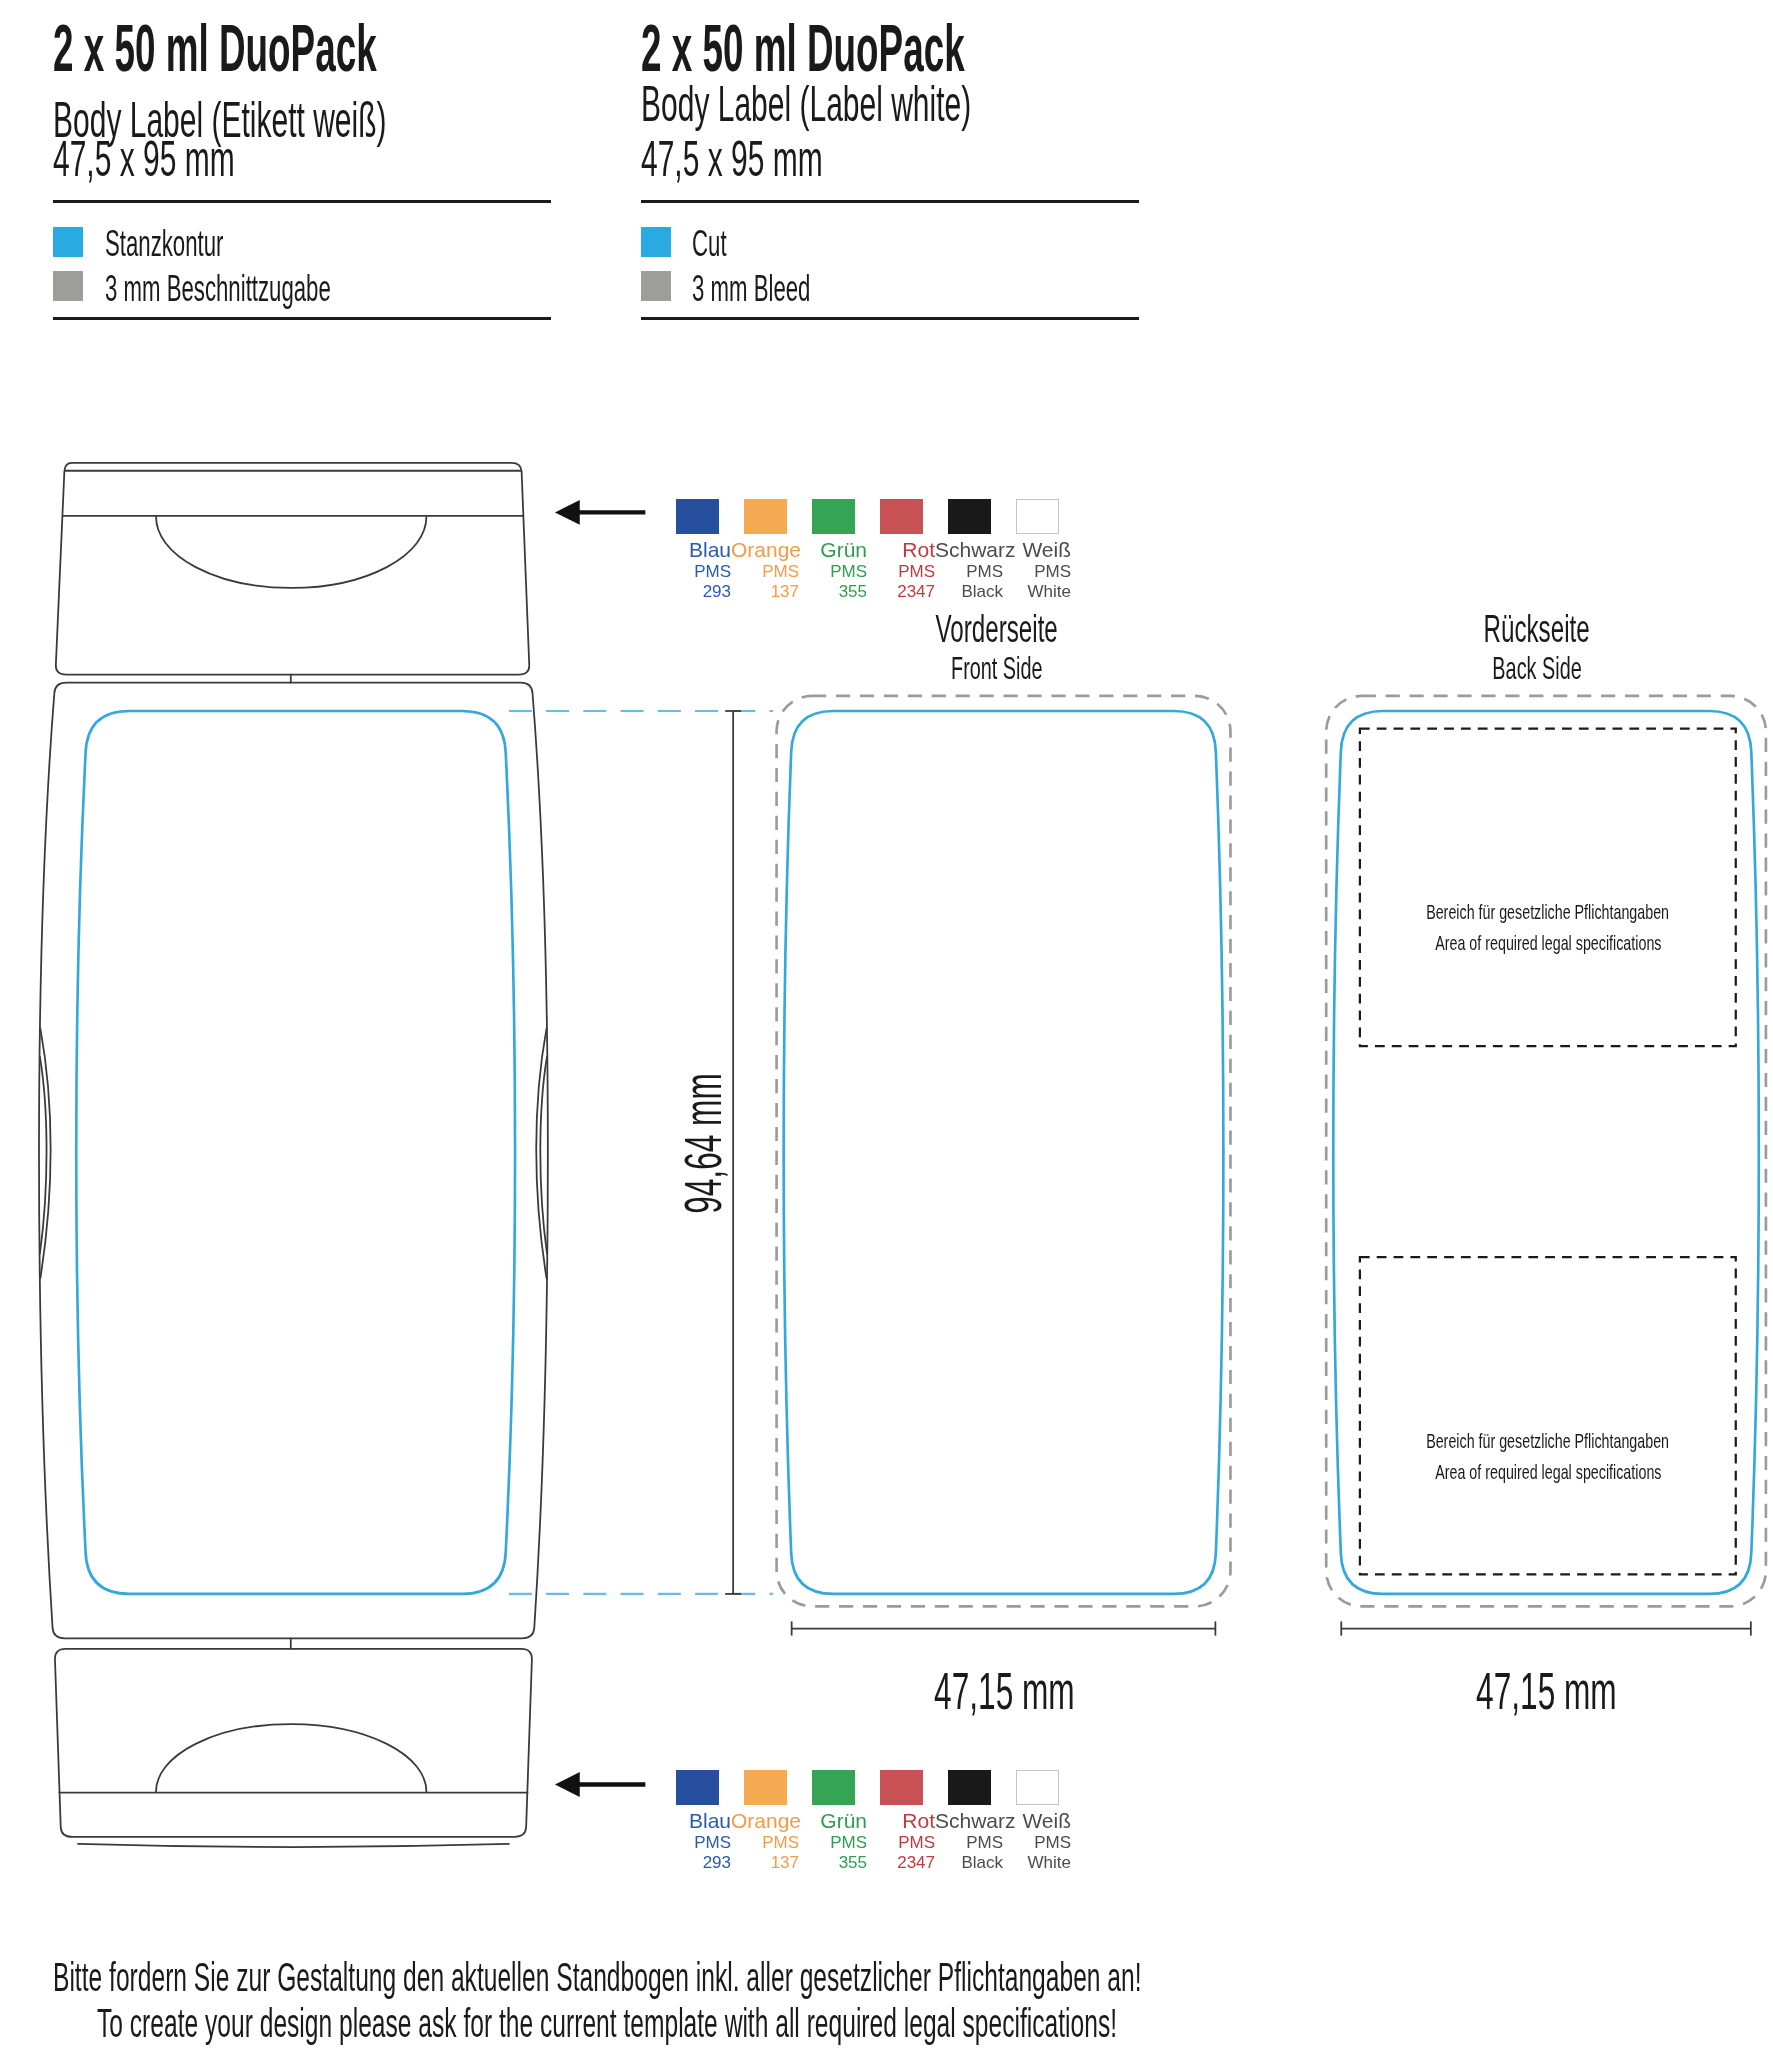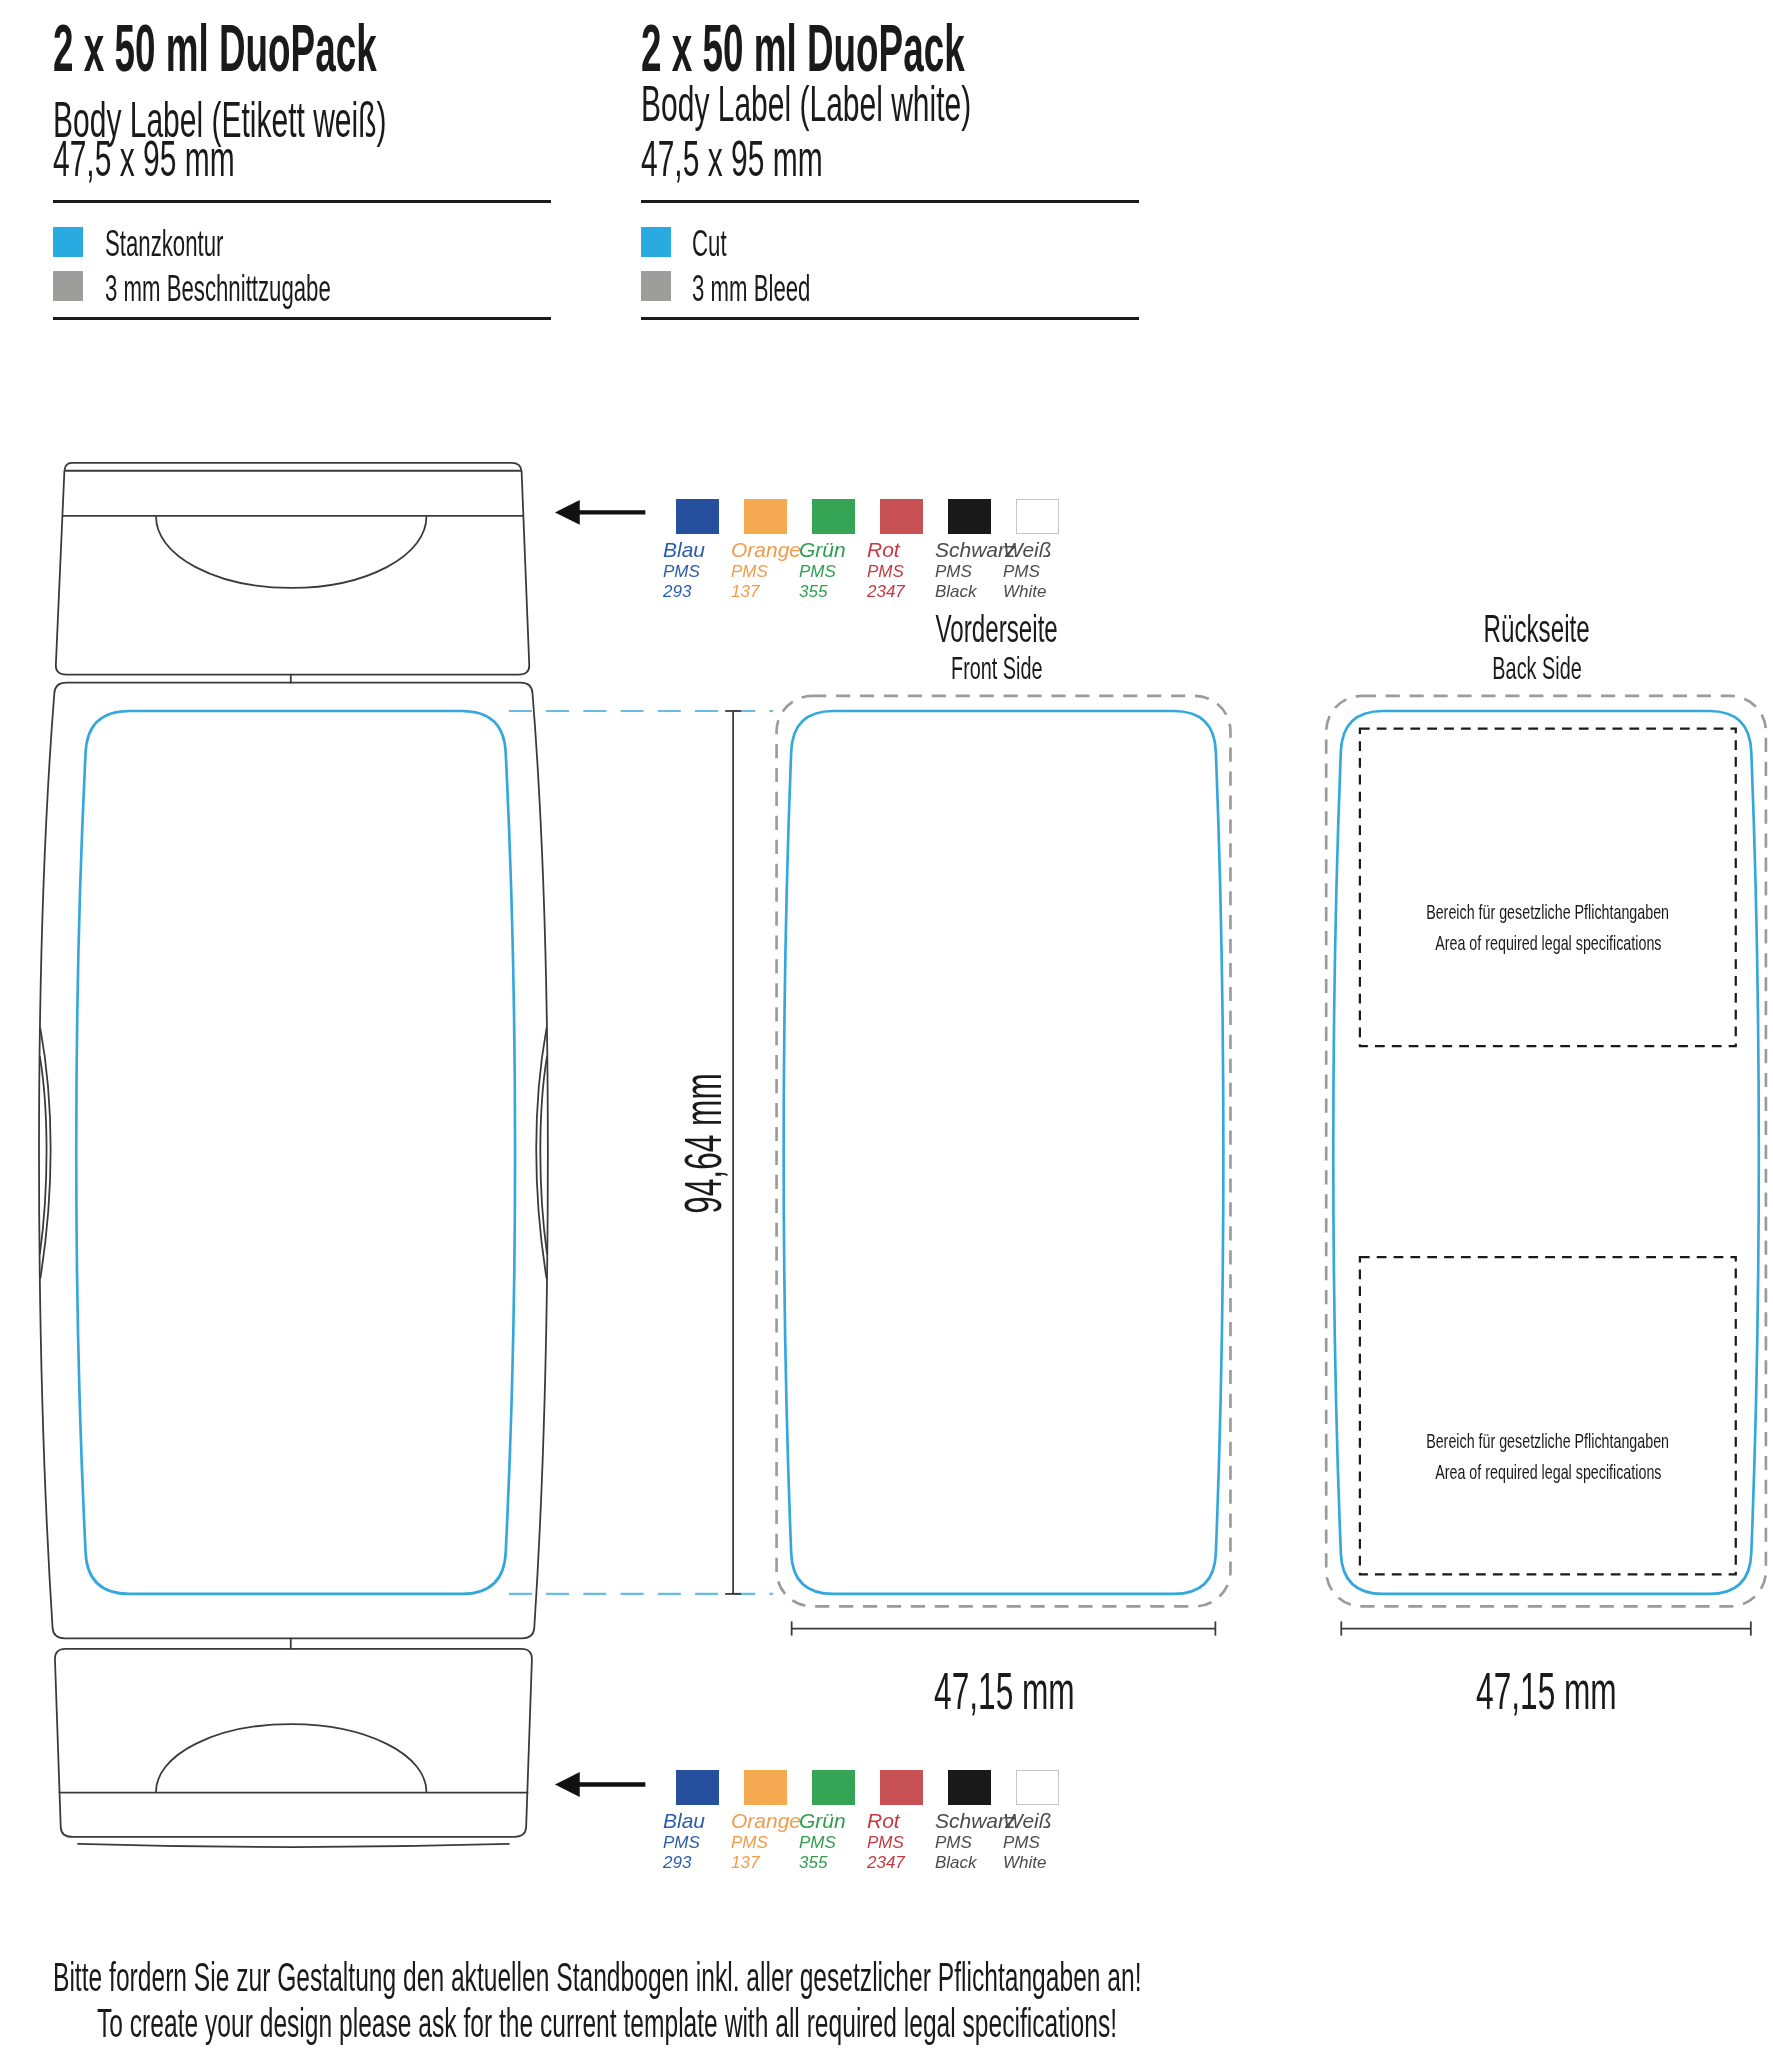--- a/index.html
+++ b/index.html
@@ -18,21 +18,21 @@
   .sizeline{font-size:50px;font-weight:400;line-height:53px;}
   .legendtxt{font-size:37px;line-height:37px;}
   .sidetitle{font-size:39px;line-height:39px;}
   .sidesub{font-size:32px;line-height:32px;}
   .dimtxt{font-size:51px;line-height:51px;}
   .legaltxt{font-size:21px;line-height:31px;}
   .foot{font-size:41px;line-height:46px;}
   .rule{position:absolute;height:2.7px;background:#1a1a1a;}
   .lsq{position:absolute;width:30px;height:30px;}
   .swrow{position:absolute;display:flex;}
-  .swcell{width:68px;text-align:left;font-style:italic;}
+  .swcell{width:68px;text-align:right;}
   .sw{width:43px;height:35px;margin:1.8px auto 0 auto;border:1.8px solid transparent;box-sizing:border-box;}
   .swname{font-size:21px;line-height:25px;margin-top:3.5px;}
   .swpms{font-size:17px;line-height:19.5px;}
 </style>
 </head>
 <body>
 
 <div id="canvas">
 
   <svg width="1773" height="2070" viewBox="0 0 2000 2335">

